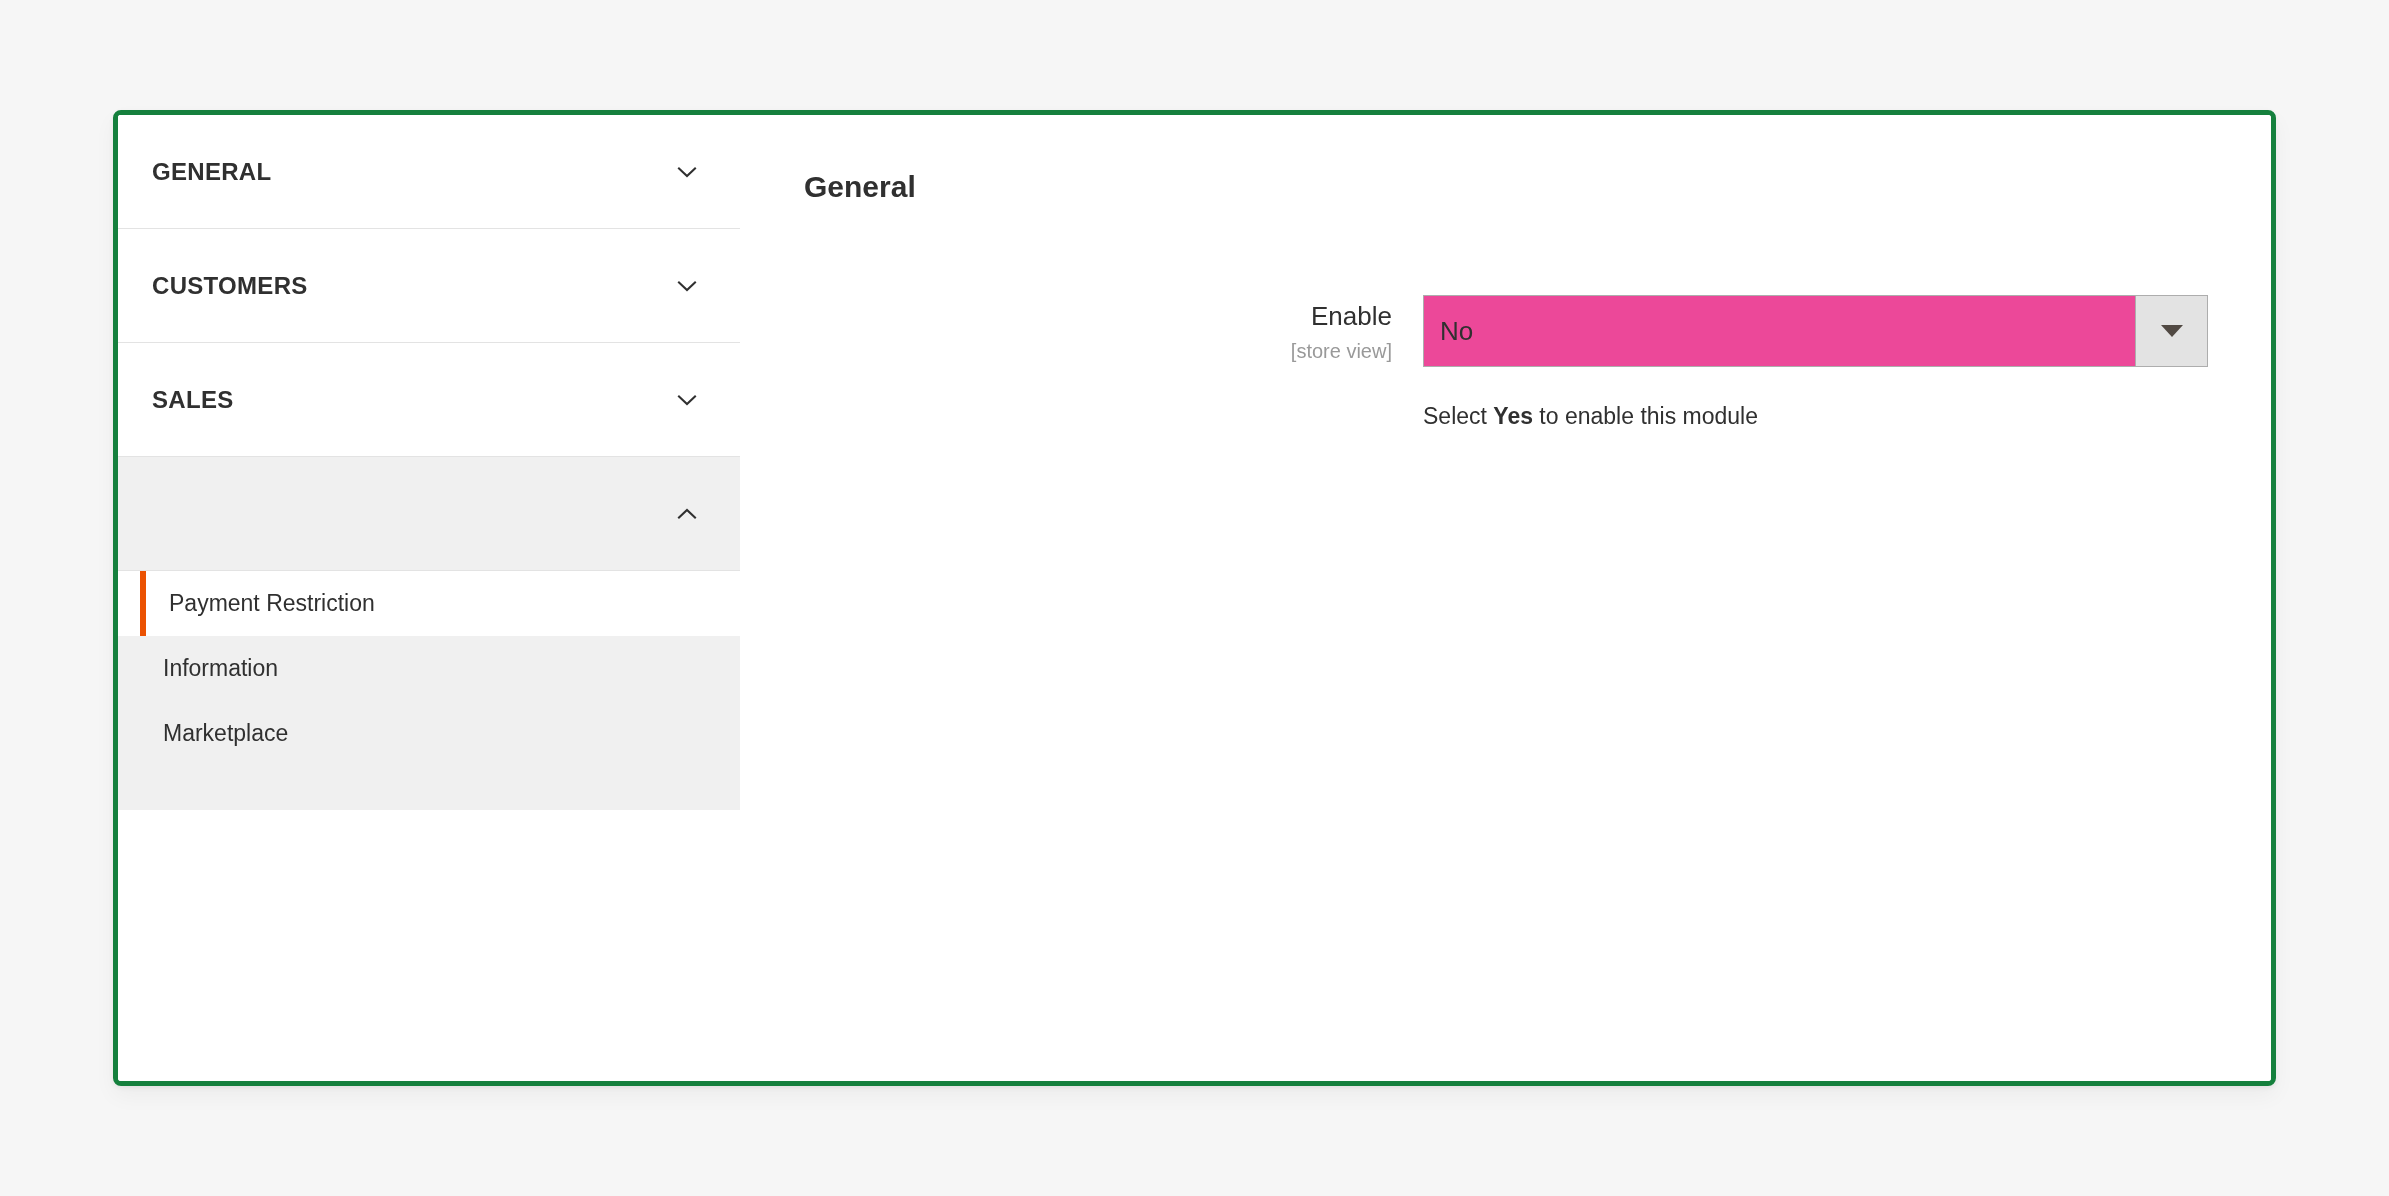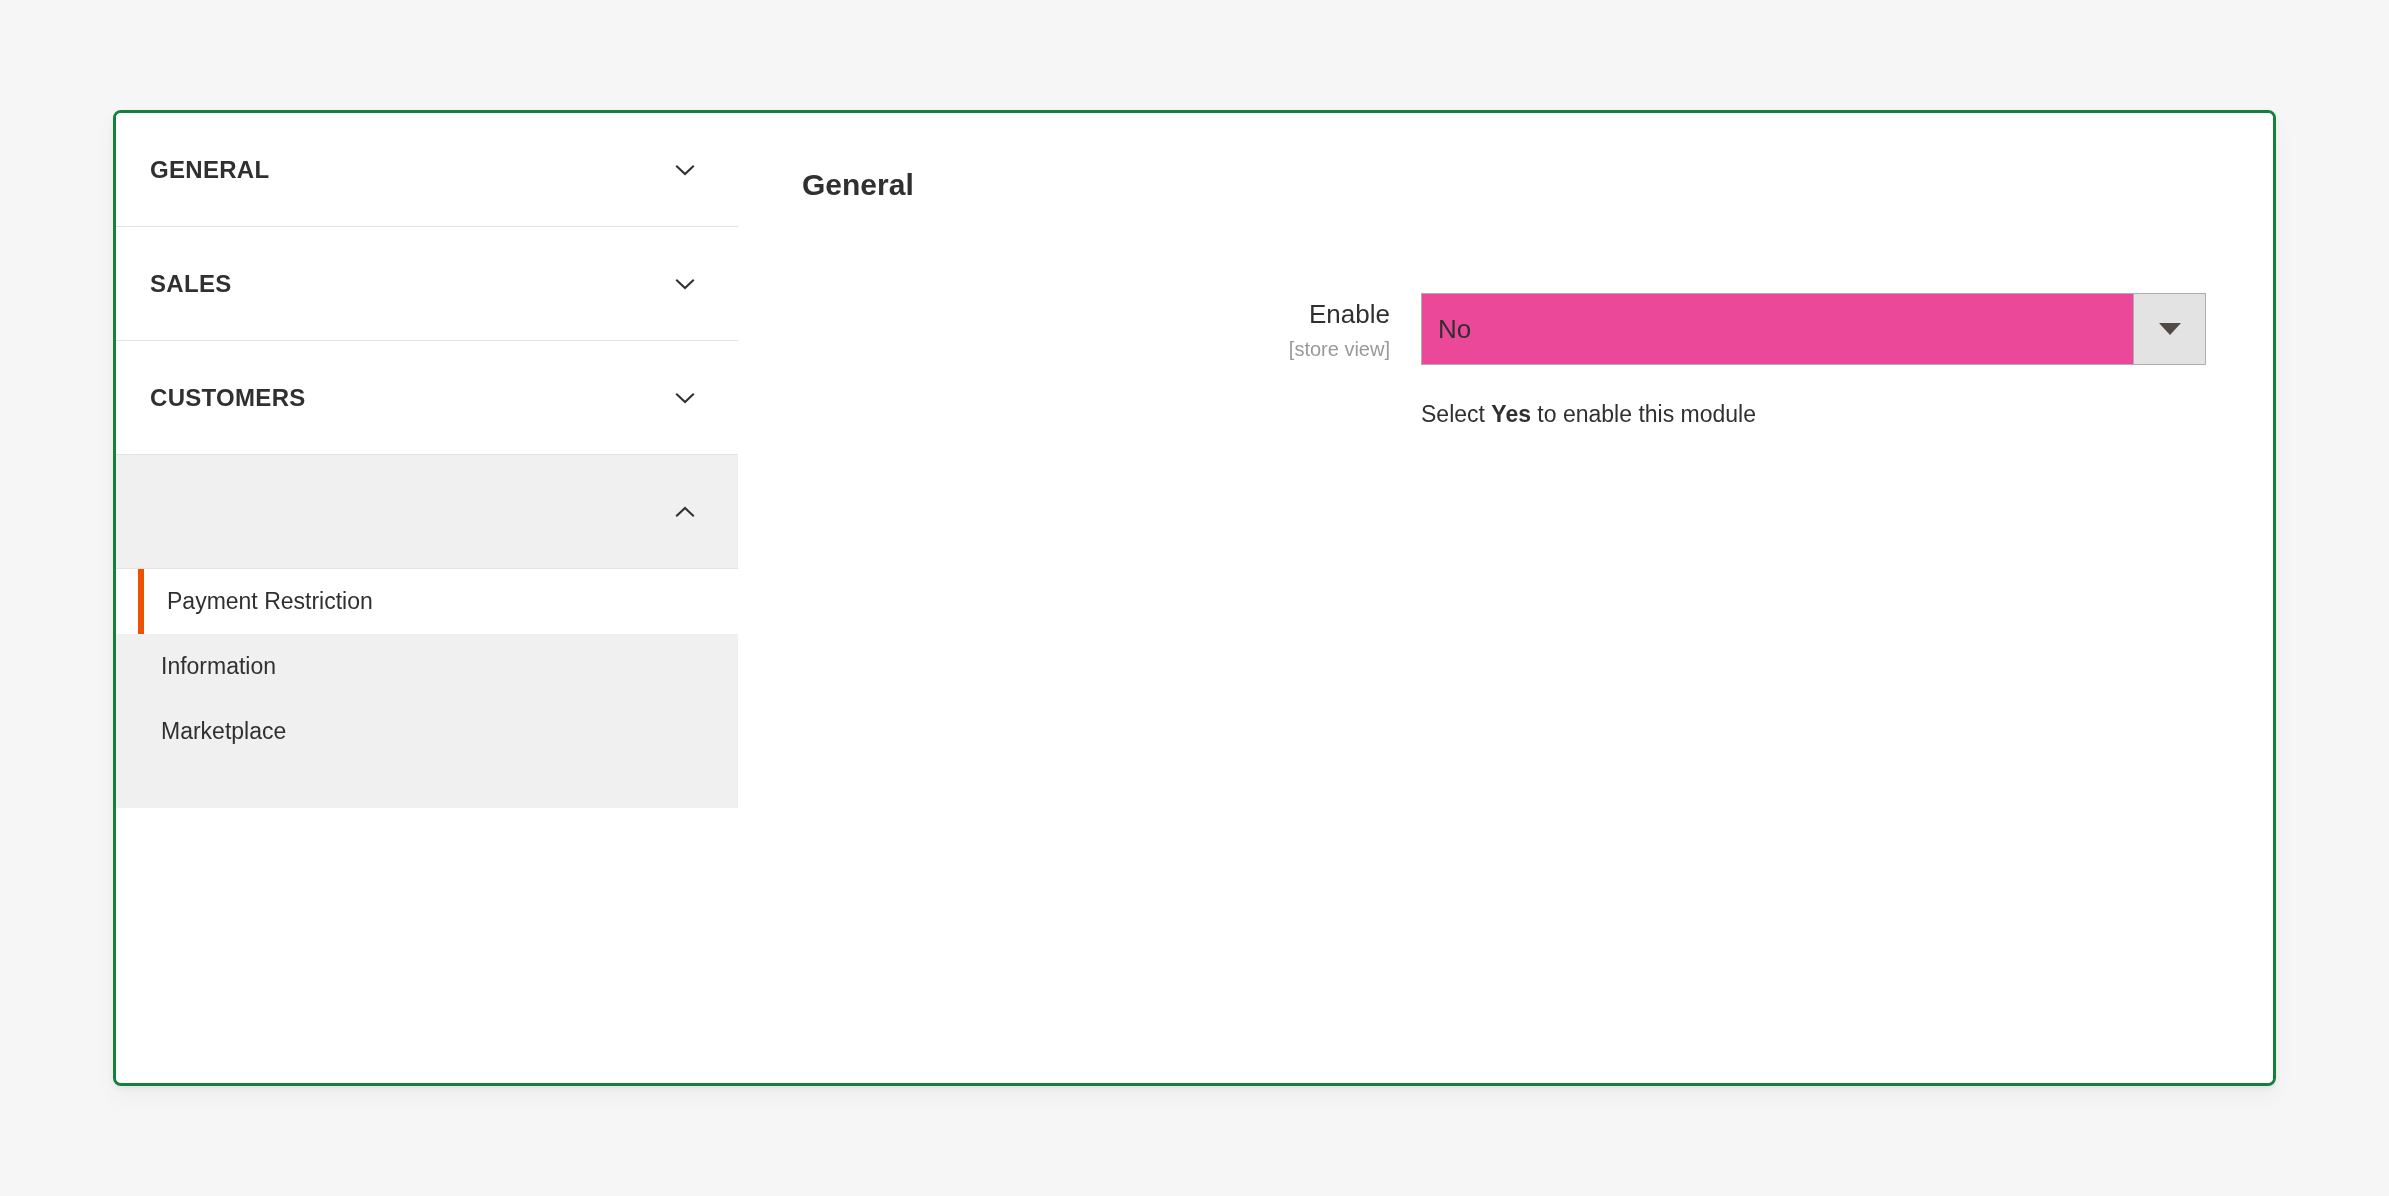--- a/index.html
+++ b/index.html
@@ -16,21 +16,21 @@
   }
 
   
   .config-card {
     position: absolute;
     left: 113px;
     top: 110px;
     width: 2163px;
     height: 976px;
     background: #ffffff;
-    border: 3px solid #15803d;
+    border: 5px solid #15803d;
     border-radius: 8px;
     box-shadow: 0 2px 5px rgba(0,0,0,0.055), 0 10px 22px rgba(0,0,0,0.045);
     display: flex;
     overflow: hidden;
     box-sizing: border-box;
   }
 
   
   .config-nav {
     width: 622px;
@@ -207,32 +207,32 @@
           <svg viewBox="0 0 26 26">
               <path d="M5 9.5 L13 17 L21 9.5" fill="none" stroke="#303030" stroke-width="2.1" stroke-linecap="square"></path>
             </svg>
         </span>
       </div>
     </div>
 
 
     <div class="nav-section">
       <div class="nav-section-header">
+        <span class="nav-section-title">CUSTOMERS</span>
+        <span class="chev">
+          <svg viewBox="0 0 26 26">
+              <path d="M5 9.5 L13 17 L21 9.5" fill="none" stroke="#303030" stroke-width="2.1" stroke-linecap="square"></path>
+            </svg>
+        </span>
+      </div>
+    </div>
+
+    <div class="nav-section">
+      <div class="nav-section-header">
         <span class="nav-section-title">SALES</span>
-        <span class="chev">
-          <svg viewBox="0 0 26 26">
-              <path d="M5 9.5 L13 17 L21 9.5" fill="none" stroke="#303030" stroke-width="2.1" stroke-linecap="square"></path>
-            </svg>
-        </span>
-      </div>
-    </div>
-
-    <div class="nav-section">
-      <div class="nav-section-header">
-        <span class="nav-section-title">CUSTOMERS</span>
         <span class="chev">
           <svg viewBox="0 0 26 26">
               <path d="M5 9.5 L13 17 L21 9.5" fill="none" stroke="#303030" stroke-width="2.1" stroke-linecap="square"></path>
             </svg>
         </span>
       </div>
     </div>
 
     <div class="nav-section is-open">
       <div class="nav-section-header">

